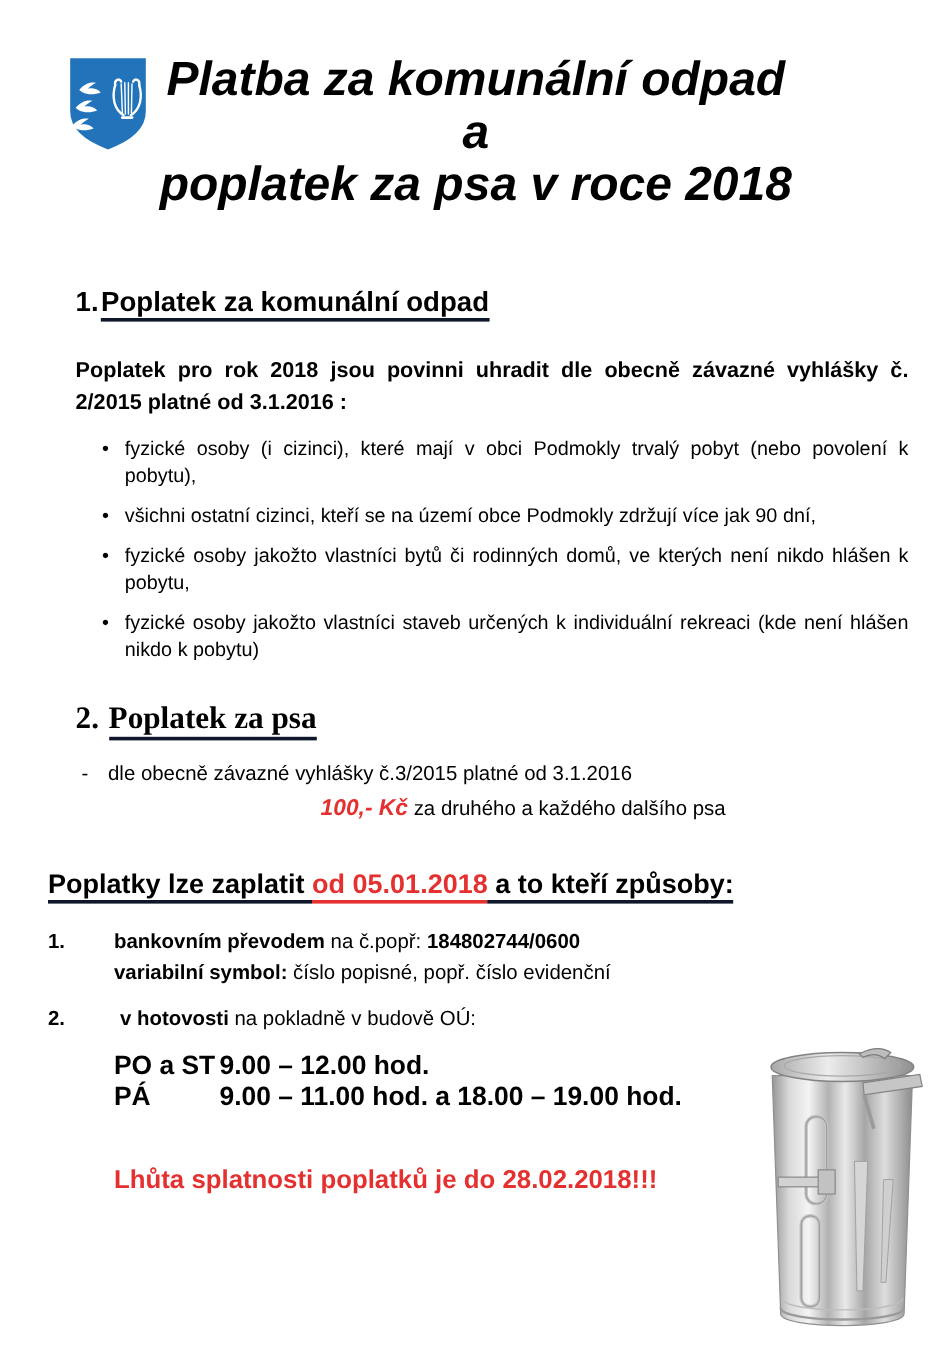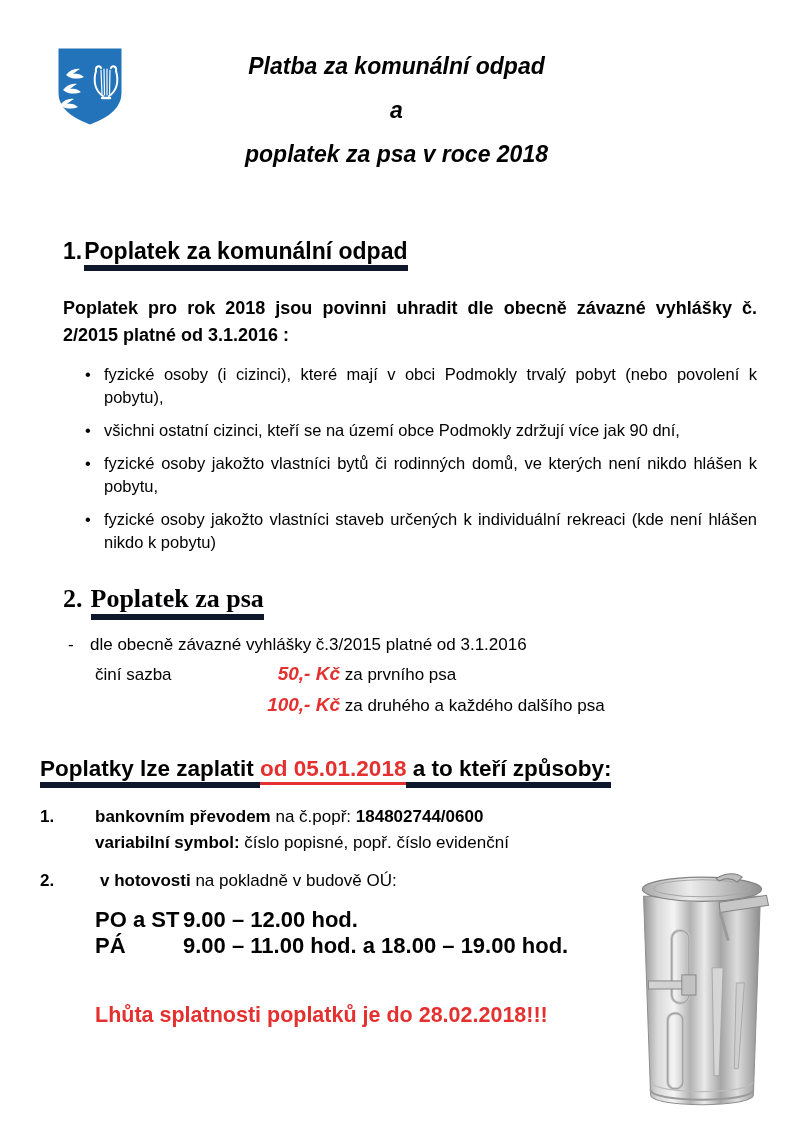--- a/index.html
+++ b/index.html
@@ -3,25 +3,25 @@
 <meta charset="utf-8">
 <style>
   html,body{margin:0;padding:0;background:#fff;}
   .page{
     width:793px;height:1122px;position:relative;overflow:hidden;background:#fff;
     font-family:"Liberation Sans",sans-serif;color:#000;
   }
   
   .logo{position:absolute;left:57px;top:47px;width:66px;height:79px;}
   .title{padding-top:44px;text-align:center;font-weight:bold;font-style:italic;
-         font-size:23px;line-height:44px;}
+         font-size:40px;line-height:44px;}
   .title div{white-space:nowrap;}
   
   .content{padding:0 36px 0 40px;}
-  .u-black{border-bottom:6px solid #0f172a;padding-bottom:1px;}
+  .u-black{border-bottom:3px solid #0f172a;padding-bottom:1px;}
   .u-red{border-bottom:3px solid currentColor;padding-bottom:1px;}
   .red{color:#e53030;}
   
   .s1-head{margin:62px 0 0 23px;font-size:23px;font-weight:bold;}
   .s1-head .num{margin-right:2px;}
   .intro{margin:30px 0 0 23px;font-size:18px;font-weight:bold;
          text-align:justify;line-height:27px;}
   .bullets{margin:14px 0 0 45px;}
   .bullet{display:flex;margin-bottom:10px;font-size:16.5px;line-height:23px;}
   .bullet .dot{flex:0 0 19px;}
@@ -114,23 +114,20 @@
     <div class="s2-head">
       <span class="num">2.</span><span class="u-black">Poplatek za psa</span>
     </div>
 
     <div class="dash-item">
       <span class="dash">-</span>
       <span>dle obecně závazné vyhlášky č.3/2015 platné od 3.1.2016</span>
     </div>
 
     <div class="rate-row">
-      <span class="rl">činí sazba</span><span class="amt red">50,- Kč</span><span> za prvního psa</span>
-    </div>
-    <div class="rate-row">
       <span class="rl"></span><span class="amt red">100,- Kč</span><span> za druhého a každého dalšího psa</span>
     </div>
 
     <div class="pay-head">
       <span class="u-black">Poplatky lze zaplatit </span><span class="red u-red">od 05.01.2018</span><span class="u-black"> a to kteří způsoby:</span>
     </div>
 
     <div class="method m1">
       <span class="b">1.</span>
       <span class="mtxt">

